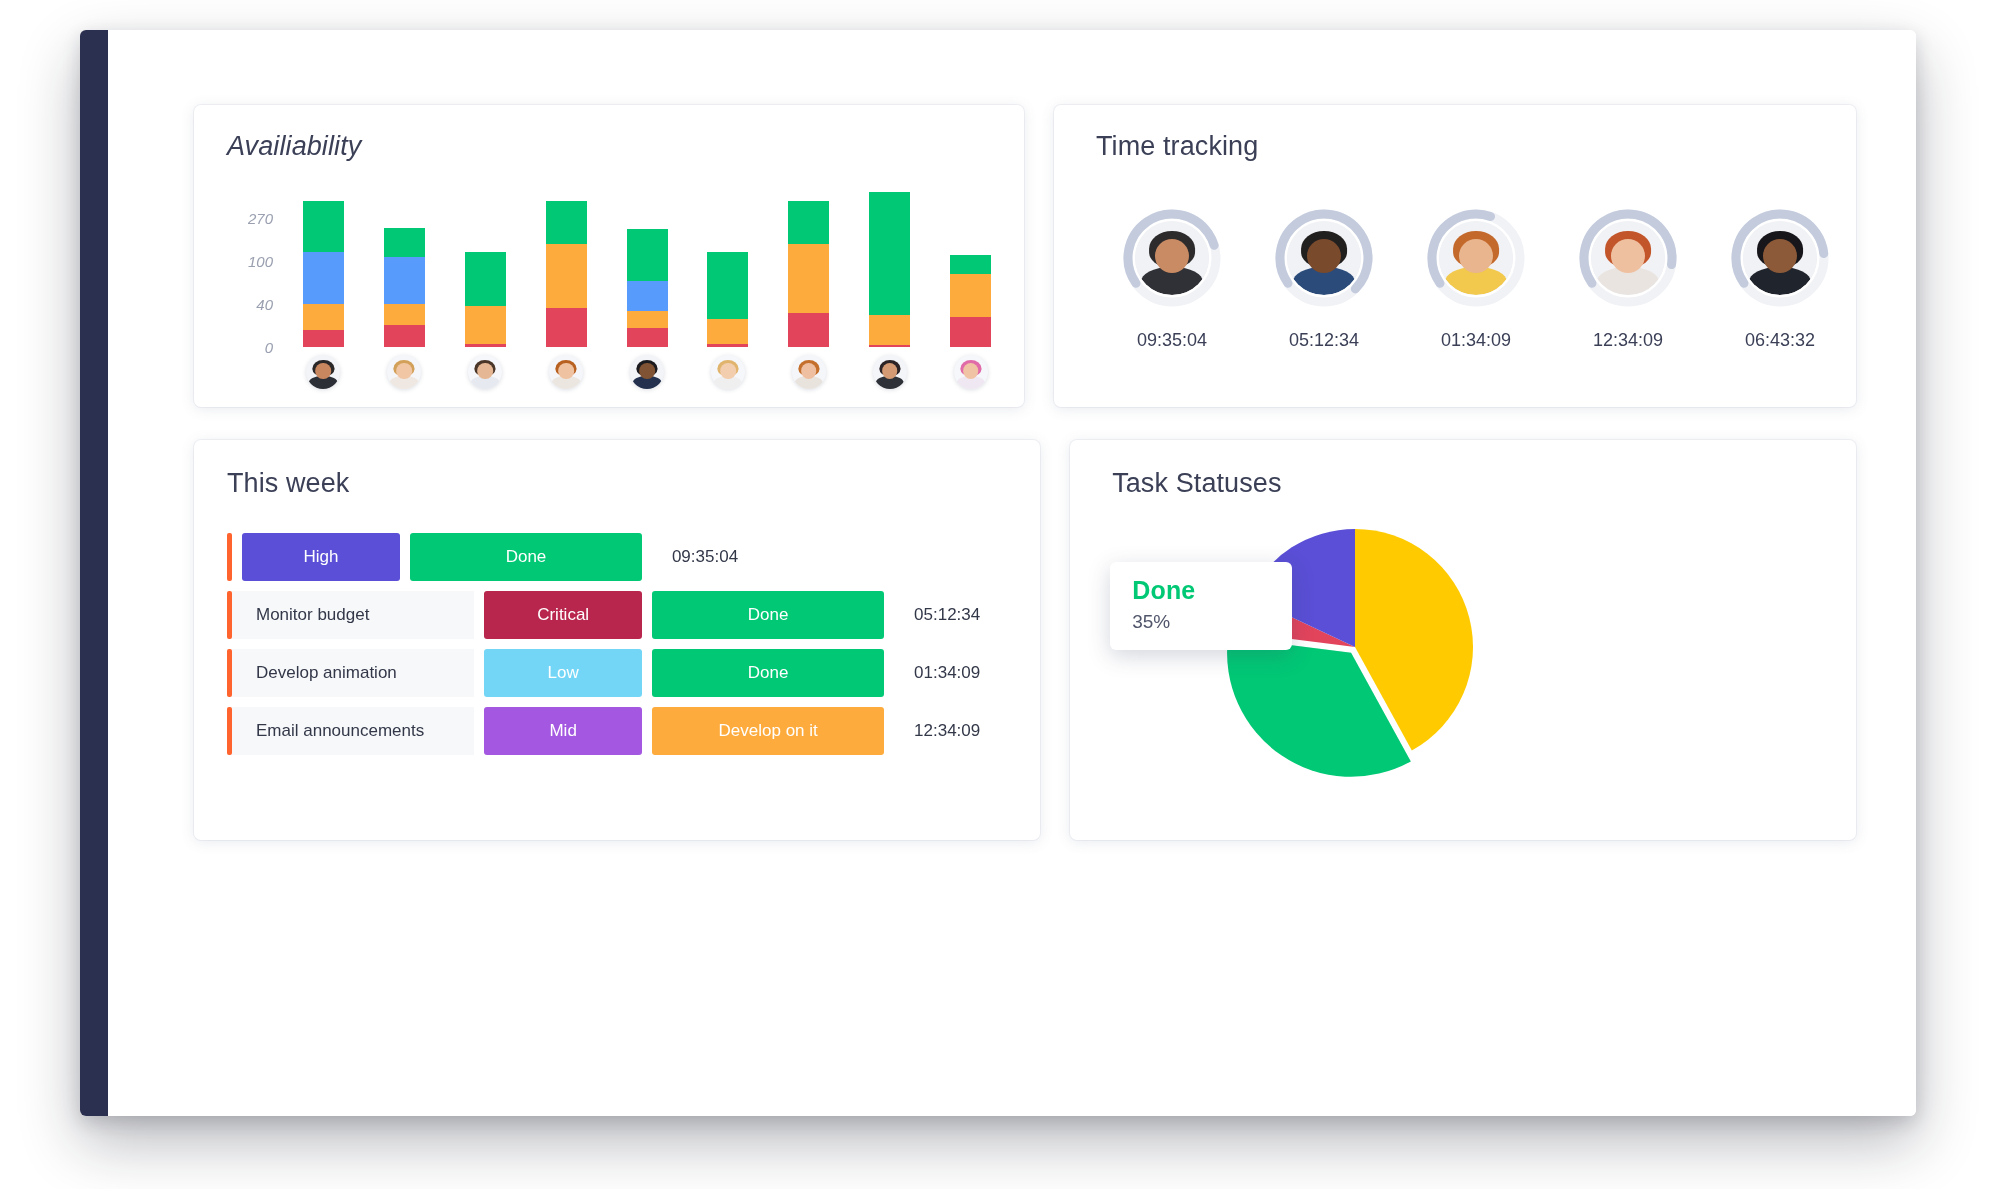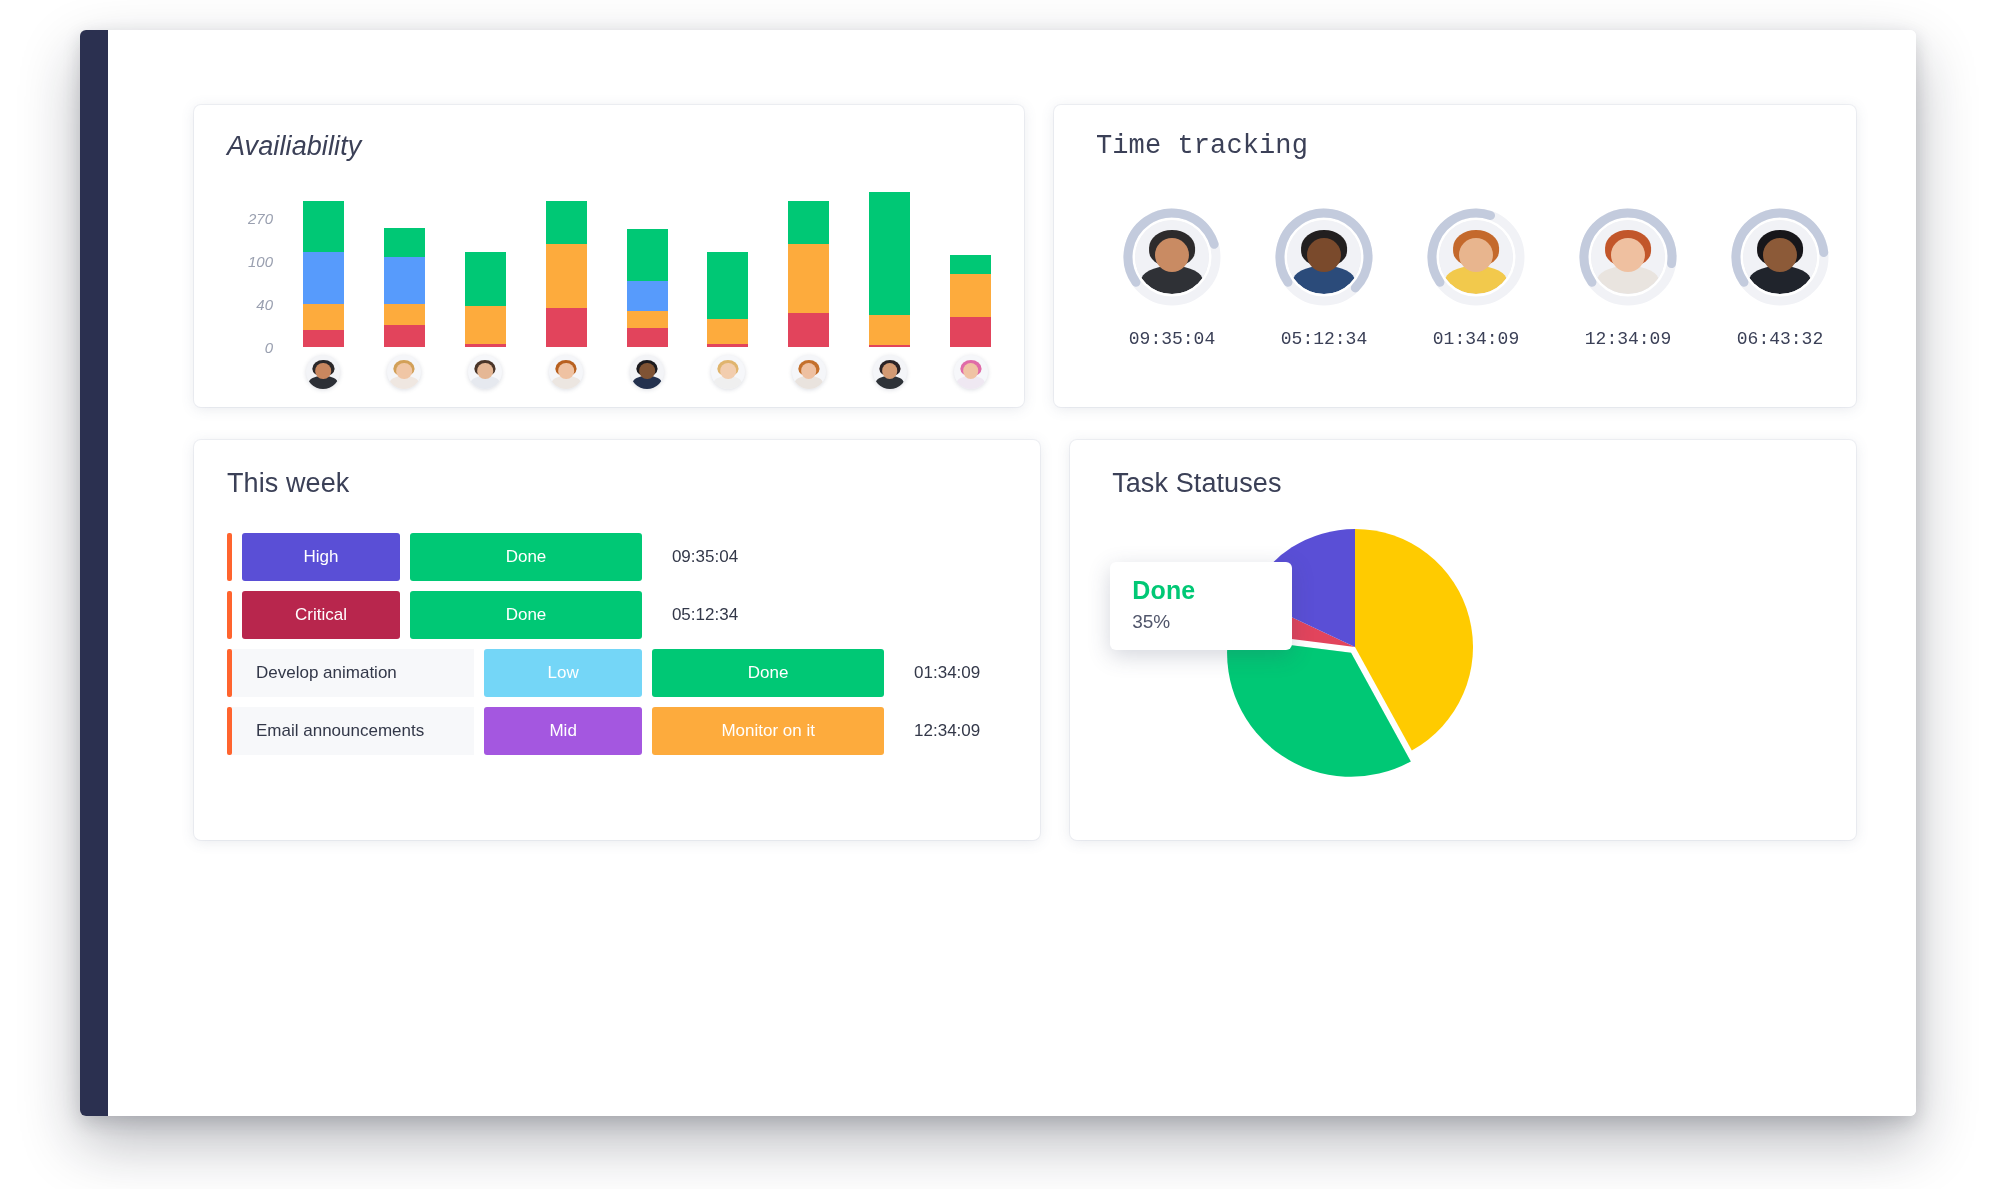--- a/index.html
+++ b/index.html
@@ -99,21 +99,21 @@
     flex: none;
   }
   .av .hair { position: absolute; left: 50%; top: 14%; width: 62%; height: 48%;
               transform: translateX(-50%); border-radius: 50% 50% 42% 42%; }
   .av .face { position: absolute; left: 50%; top: 24%; width: 46%; height: 46%;
               transform: translateX(-50%); border-radius: 50%; }
   .av .body { position: absolute; left: 50%; bottom: -6%; width: 84%; height: 44%;
               transform: translateX(-50%); border-radius: 46% 46% 0 0; }
 
   
-  .card-time { width: 818px; height: 302px; padding: 26px 0 0 42px; font-family: Liberation Mono, monospace; }
+  .card-time { width: 818px; height: 302px; padding: 26px 0 0 42px; }
   .trackers { display: flex; margin-top: 46px; gap: 0; }
   .tracker { width: 152px; display: flex; flex-direction: column; align-items: center; }
   .ring-holder { position: relative; width: 100px; height: 100px; }
   .ring-holder svg { position: absolute; inset: 0; }
   .ring-av {
     position: absolute; left: 50%; top: 50%; transform: translate(-50%,-50%);
     width: 74px; height: 74px; border-radius: 50%; overflow: hidden;
   }
   .tracker-time { margin-top: 22px; font-size: 18px; color: #3b4057; }
 
@@ -399,36 +399,37 @@
           <div class="card-title">This week</div>
           <div class="task-table" id="taskTable">
               <div class="task-row">
                 <div class="task-accent" style="background:#ff642e"></div>
                 <div class="pill" style="background:#5a4fd6">High</div>
                 <div class="pill status" style="background:#00c875">Done</div>
                 <div class="task-time">09:35:04</div>
               </div>
               <div class="task-row">
                 <div class="task-accent" style="background:#ff642e"></div>
+                <div class="task-name">Monitor budget</div>
                 <div class="pill" style="background:#b8264d">Critical</div>
                 <div class="pill status" style="background:#00c875">Done</div>
                 <div class="task-time">05:12:34</div>
               </div>
               <div class="task-row">
                 <div class="task-accent" style="background:#ff642e"></div>
                 <div class="task-name">Develop animation</div>
                 <div class="pill" style="background:#74d6f7">Low</div>
                 <div class="pill status" style="background:#00c875">Done</div>
                 <div class="task-time">01:34:09</div>
               </div>
               <div class="task-row">
                 <div class="task-accent" style="background:#ff642e"></div>
                 <div class="task-name">Email announcements</div>
                 <div class="pill" style="background:#a457e0">Mid</div>
-                <div class="pill status" style="background:#fdab3d">Monitor on it</div>
+                <div class="pill status" style="background:#fdab3d">Develop on it</div>
                 <div class="task-time">12:34:09</div>
               </div>
             </div>
         </div>
 
         <div class="card card-status">
           <div class="card-title">Task Statuses</div>
           <div class="pie-holder" id="pieHolder">
               <svg width="330" height="290" viewBox="0 0 330 290">
                 <circle cx="165" cy="145" r="126" fill="none"></circle>

